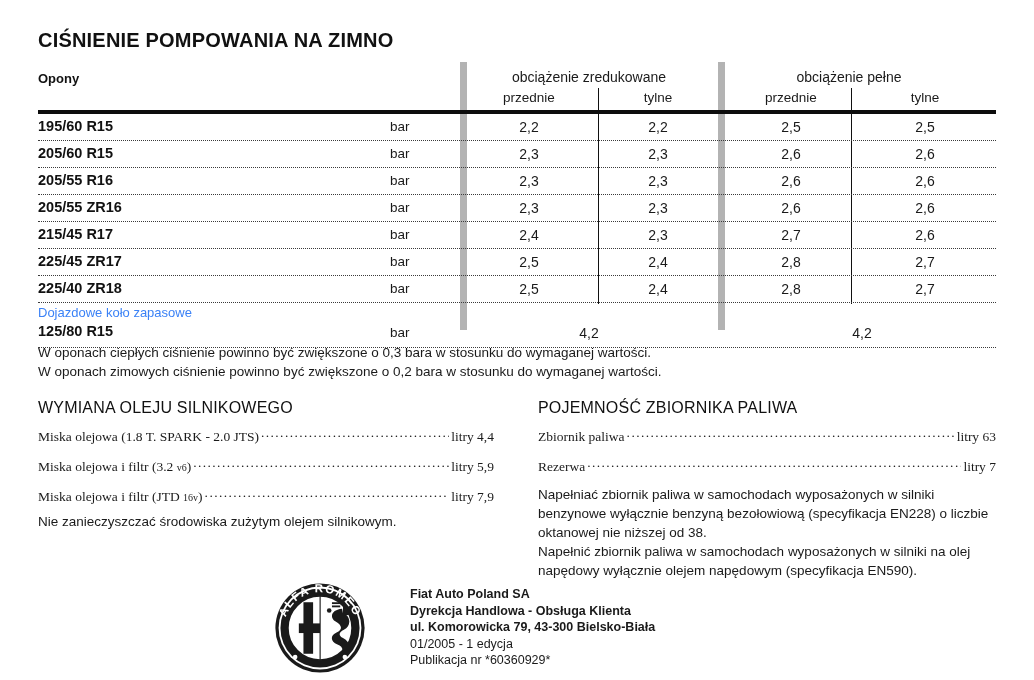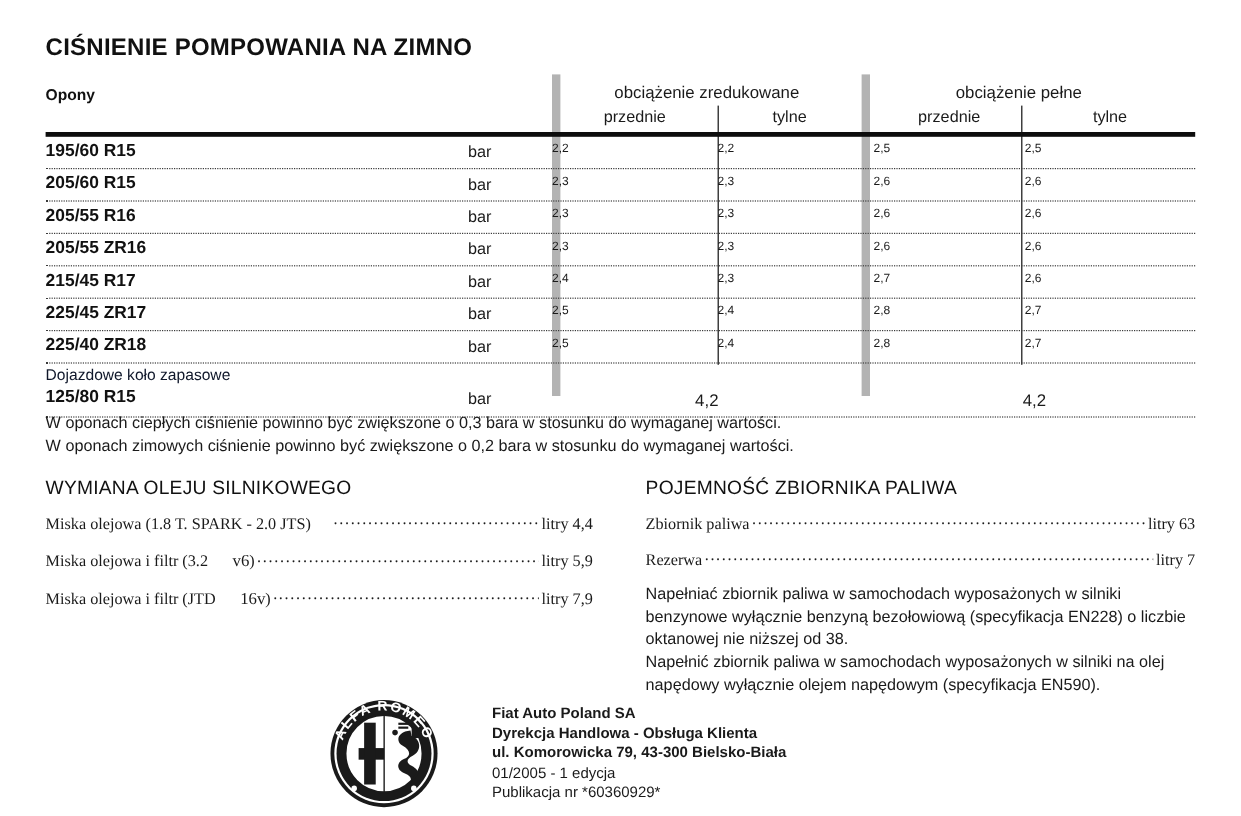--- a/index.html
+++ b/index.html
@@ -97,40 +97,40 @@
   }
   .row .unit {
     position: absolute;
     left: 352px; top: 5px;
     font-size: 13.5px;
     color: #1a1a1a;
   }
   .row .v {
     position: absolute;
     top: 5px;
-    font-size: 10px;
-    text-align: left;
+    font-size: 14px;
+    text-align: center;
     color: #1a1a1a;
   }
   .v1 { left: 422px; width: 138px; }
   .v2 { left: 560px; width: 120px; }
   .v3 { left: 690px; width: 126px; }
   .v4 { left: 816px; width: 142px; }
 
   
   .row-spare {
     position: relative;
     height: 44px;
     border-bottom: 1px dotted #3a3a3a;
   }
   .row-spare .spare-label {
     position: absolute;
     left: 0; top: 2px;
     font-size: 13px;
-    color: #0f172a;
+    color: #3b82f6;
   }
   .row-spare .size {
     position: absolute;
     left: 0; top: 20px;
     font-size: 14.5px;
     font-weight: bold;
     color: #111111;
   }
   .row-spare .unit {
     position: absolute;
@@ -218,23 +218,22 @@
     content: "........................................................................................................................................";
     position: absolute;
     left: 0; bottom: 0;
     letter-spacing: 1.4px;
     font-size: 13.5px;
     color: #1a1a1a;
   }
   .leader-row .val { flex: 0 0 auto; }
 
   .sc {
-    font-size: 14px;
+    font-size: 10px;
     text-transform: lowercase;
-    margin-left: 17px;
   }
 
   
   .oil-note {
     position: absolute;
     left: 38px; top: 514px;
     font-size: 13.5px;
     color: #1a1a1a;
   }
   .fuel-para {
@@ -386,20 +385,21 @@
       <span class="dots"></span>
       <span class="val">litry 5,9</span>
     </div>
     <div class="leader-row">
       <span class="lbl"><span>Miska olejowa i filtr (JTD </span><span class="sc">16v</span><span>)</span></span>
       <span class="dots"></span>
       <span class="val">litry 7,9</span>
     </div>
   </div>
 
+  <div class="oil-note">Nie zanieczyszczać środowiska zużytym olejem silnikowym.</div>
 
   <div class="sec-title sec-fuel-title">POJEMNOŚĆ ZBIORNIKA PALIWA</div>
 
   <div class="leader-list fuel-list">
     <div class="leader-row">
       <span class="lbl"><span>Zbiornik paliwa</span></span>
       <span class="dots"></span>
       <span class="val">litry 63</span>
     </div>
     <div class="leader-row">

